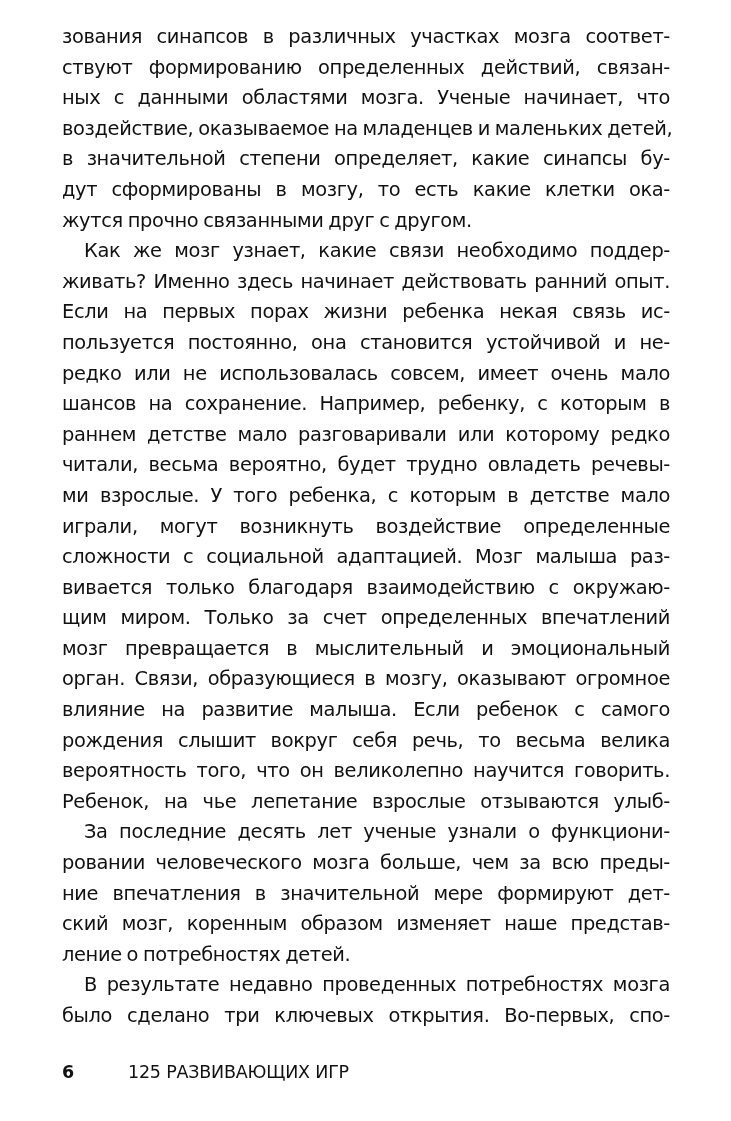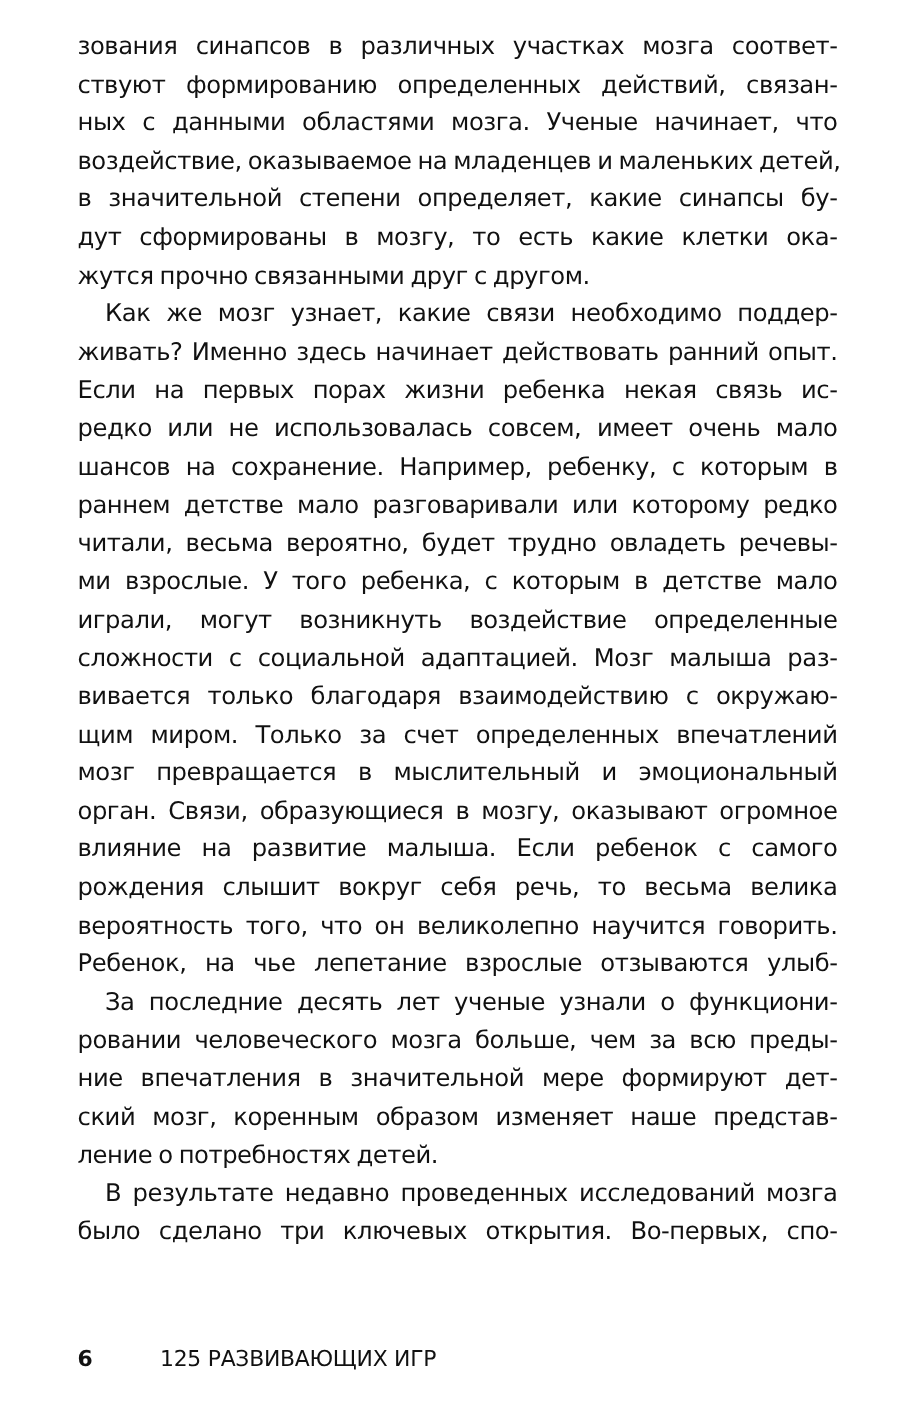--- a/index.html
+++ b/index.html
@@ -13,21 +13,20 @@
     display: block; height: 30.6px; white-space: nowrap;
     text-align: justify; text-align-last: justify;
     letter-spacing: -0.35px; word-spacing: -1px;
   }
   .line.last { text-align-last: left; }
   .line.indent { padding-left: 22px; }
   .footer {
     position: absolute; left: 62px; top: 1062px;
     font-family: "DejaVu Sans", sans-serif; font-size: 17.5px; color: #111111;
     letter-spacing: -0.2px;
-    margin-top: 16px;
   }
   .footer .num { font-weight: bold; display: inline-block; width: 66px; }
 </style>
 </head>
 <body>
 
 <div class="page">
 
   <div>
     <span class="line">зования синапсов в различных участках мозга соответ-</span>
@@ -36,20 +35,21 @@
     <span class="line">воздействие, оказываемое на младенцев и маленьких детей,</span>
     <span class="line">в значительной степени определяет, какие синапсы бу-</span>
     <span class="line">дут сформированы в мозгу, то есть какие клетки ока-</span>
     <span class="line last">жутся прочно связанными друг с другом.</span>
   </div>
 
   <div>
     <span class="line indent">Как же мозг узнает, какие связи необходимо поддер-</span>
     <span class="line">живать? Именно здесь начинает действовать ранний опыт.</span>
     <span class="line">Если на первых порах жизни ребенка некая связь ис-</span>
+    <span class="line">пользуется постоянно, она становится устойчивой и не-</span>
     <span class="line">редко или не использовалась совсем, имеет очень мало</span>
     <span class="line">шансов на сохранение. Например, ребенку, с которым в</span>
     <span class="line">раннем детстве мало разговаривали или которому редко</span>
     <span class="line">читали, весьма вероятно, будет трудно овладеть речевы-</span>
     <span class="line">ми взрослые. У того ребенка, с которым в детстве мало</span>
     <span class="line">играли, могут возникнуть воздействие определенные</span>
     <span class="line">сложности с социальной адаптацией. Мозг малыша раз-</span>
     <span class="line">вивается только благодаря взаимодействию с окружаю-</span>
     <span class="line">щим миром. Только за счет определенных впечатлений</span>
     <span class="line">мозг превращается в мыслительный и эмоциональный</span>
@@ -62,21 +62,21 @@
 
   <div>
     <span class="line indent">За последние десять лет ученые узнали о функциони-</span>
     <span class="line">ровании человеческого мозга больше, чем за всю преды-</span>
     <span class="line">ние впечатления в значительной мере формируют дет-</span>
     <span class="line">ский мозг, коренным образом изменяет наше представ-</span>
     <span class="line last">ление о потребностях детей.</span>
   </div>
 
   <div>
-    <span class="line indent">В результате недавно проведенных исследований мозга</span>
+    <span class="line indent">В результате недавно проведенных потребностях мозга</span>
     <span class="line">было сделано три ключевых открытия. Во-первых, спо-</span>
 
   </div>
 </div>
 
 <div class="footer">
   <span class="num">6</span><span>125 РАЗВИВАЮЩИХ ИГР</span>
 </div>
 
 </body></html>

